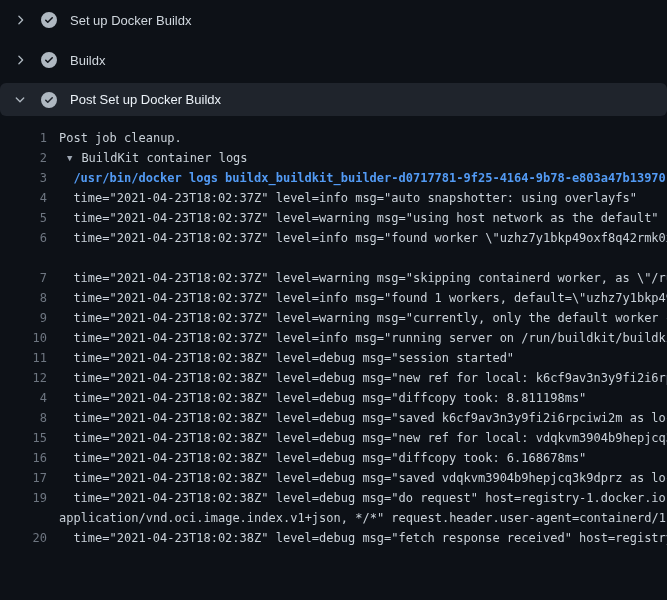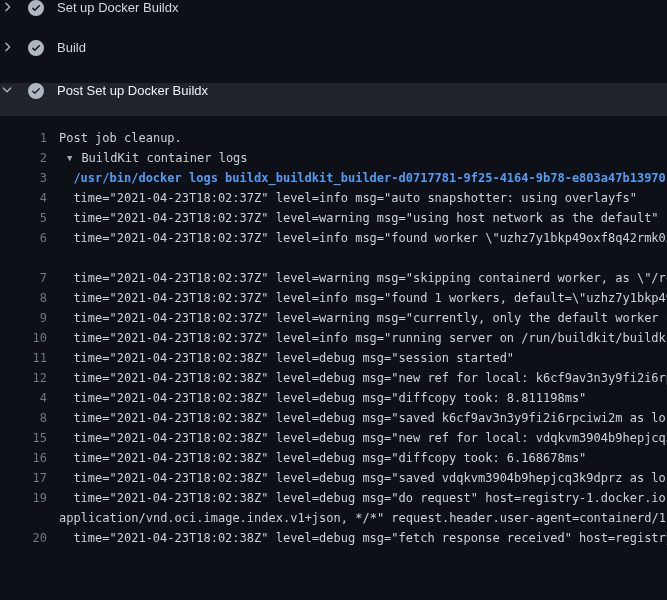--- a/index.html
+++ b/index.html
@@ -3,29 +3,29 @@
 <meta charset="utf-8">
 <style>
   html, body { margin:0; padding:0; }
   body {
     width:667px; height:600px; overflow:hidden;
     background:#0d1117;
     font-family:"Liberation Sans", sans-serif;
   }
   .steps { padding-top:0; }
   .step {
-    height:40px; display:flex; align-items:flex-start;
-    cursor:pointer;
+    height:40px; display:flex; align-items:center;
+    padding-left:13px; cursor:pointer;
   }
   .step .chev { width:14px; height:14px; flex:none; }
   .step .check { width:16px; height:16px; flex:none; margin-left:14px; }
   .step .label { margin-left:13px; font-size:13px; color:#d0d7de; }
   .step.expanded {
     height:33px; margin:3px 0 4px 0;
-    background:#1f242c; border-radius:0;
+    background:#1f242c; border-radius:6px;
   }
   .step.expanded .label { color:#ecf2f8; }
 
   .log {
     margin-top:12px;
     font-family:"DejaVu Sans Mono", monospace;
     font-size:12px; line-height:20px; color:#c9d1d9;
   }
   .log-line { display:flex; height:20px; overflow:hidden; white-space:pre; }
   .ln {
@@ -55,21 +55,21 @@
         </svg>
         <span class="label">Set up Docker Buildx</span>
       </div>
       <div class="step">
         <svg viewBox="0 0 16 16" class="chev">
           <path fill="#afb8c1" d="M6.22 3.22a.75.75 0 0 1 1.06 0l4.25 4.25a.75.75 0 0 1 0 1.06l-4.25 4.25a.75.75 0 0 1-1.06-1.06L9.94 8 6.22 4.28a.75.75 0 0 1 0-1.06Z"></path>
         </svg>
         <svg viewBox="0 0 16 16" class="check">
           <path fill="#afb8c1" d="M8 16A8 8 0 1 1 8 0a8 8 0 0 1 0 16Zm3.78-9.72a.75.75 0 0 0-1.06-1.06L6.75 9.19 5.28 7.72a.75.75 0 0 0-1.06 1.06l2 2a.75.75 0 0 0 1.06 0l4.5-4.5Z"></path>
         </svg>
-        <span class="label">Build</span>
+        <span class="label">Buildx</span>
       </div>
       <div class="step expanded">
         <svg viewBox="0 0 16 16" class="chev">
           <path fill="#afb8c1" d="M12.78 5.22a.75.75 0 0 1 0 1.06l-4.25 4.25a.75.75 0 0 1-1.06 0L3.22 6.28a.75.75 0 0 1 1.06-1.06L8 8.94l3.72-3.72a.75.75 0 0 1 1.06 0Z"></path>
         </svg>
         <svg viewBox="0 0 16 16" class="check">
           <path fill="#afb8c1" d="M8 16A8 8 0 1 1 8 0a8 8 0 0 1 0 16Zm3.78-9.72a.75.75 0 0 0-1.06-1.06L6.75 9.19 5.28 7.72a.75.75 0 0 0-1.06 1.06l2 2a.75.75 0 0 0 1.06 0l4.5-4.5Z"></path>
         </svg>
         <span class="label">Post Set up Docker Buildx</span>
       </div>

